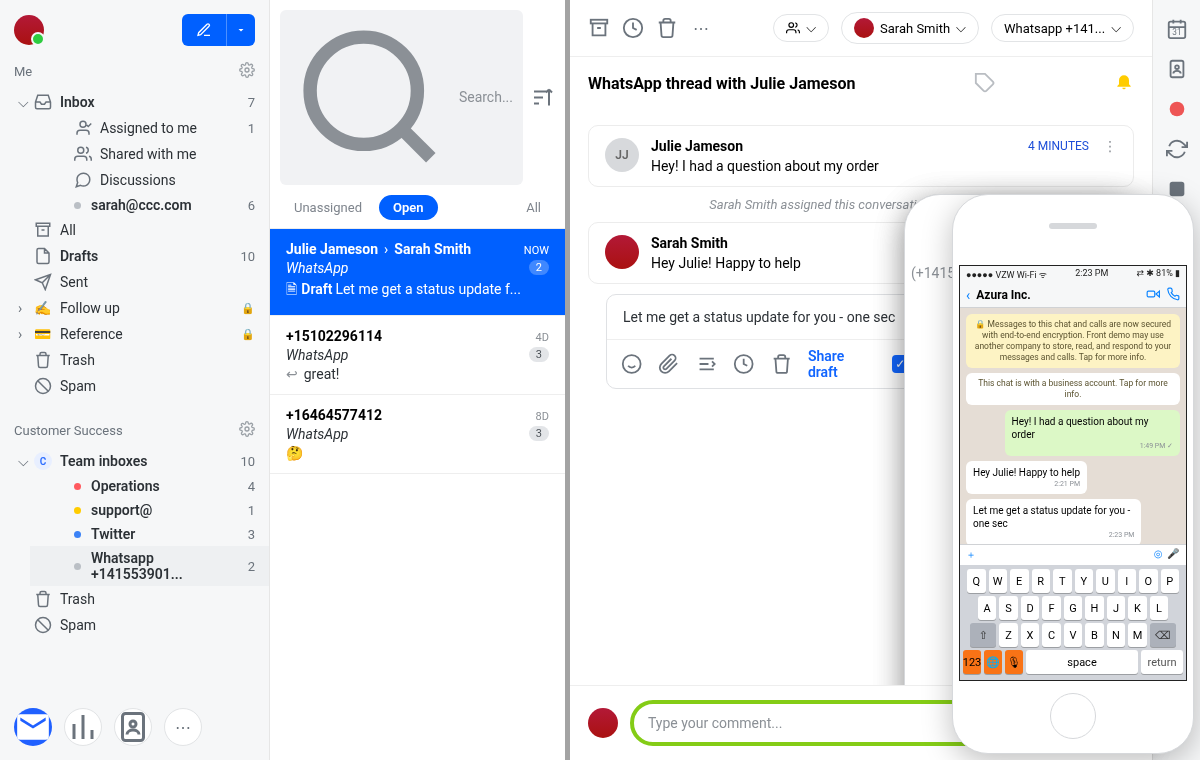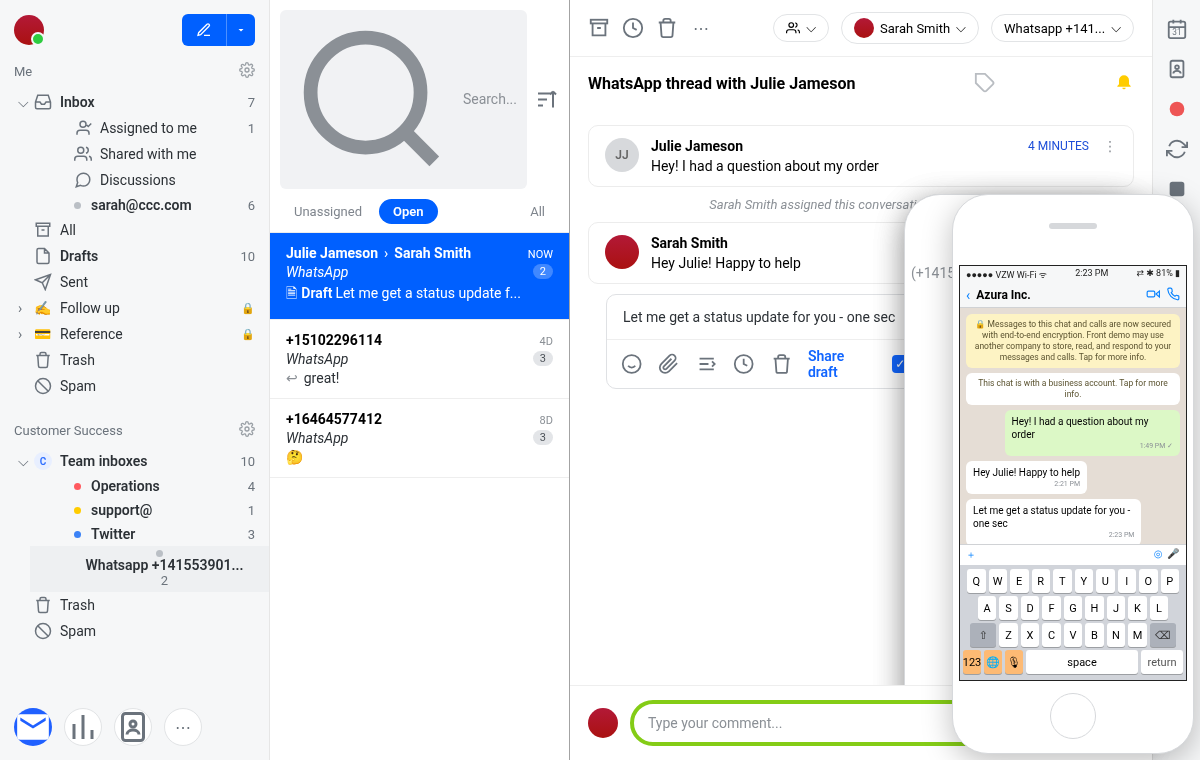--- a/index.html
+++ b/index.html
@@ -18,32 +18,32 @@
 .sb-section-hdr { display:flex; align-items:center; justify-content:space-between; padding:8px 14px; color:#6b737c; font-size:13px; }
 .gear-icon { color:#9aa0a6; }
 
 .row { display:flex; align-items:center; padding:4px 14px 4px 18px; font-size:14px; color:#2c3136; cursor:pointer; }
 .row .chev { width:14px; color:#6b737c; margin-right:2px; }
 .row .ico { width:18px; height:18px; margin-right:8px; color:#6b737c; display:flex; align-items:center; justify-content:center; }
 .row .label { flex:1; }
 .row .count { color:#6b737c; font-size:13px; }
 .row.lvl2 { padding-left:44px;margin-left:30px; }
 .row.bold .label { font-weight:600; }
-.row.selected { background:#eef0f2;flex-direction:column; }
+.row.selected { background:#eef0f2; }
 .dot { width:7px; height:7px; border-radius:50%; margin-right:10px; }
 .dot.grey{background:#babfc5}.dot.red{background:#ff5a5f}.dot.yel{background:#ffcc00}.dot.blue{background:#3b82f6}
 .avatar-mini{width:18px;height:18px;border-radius:50%;background:#e8efff;color:#2b6cff;font-size:10px;display:flex;align-items:center;justify-content:center;margin-right:8px;font-weight:600}
 .row .lock { color:#c0c4c9; font-size:11px; margin-left:5px; }
 
 .sb-bottom { margin-top:auto; padding:14px; display:flex; gap:12px; }
 .bb { width:38px; height:38px; border-radius:50%; background:#fff; border:1px solid #e2e4e6; display:flex; align-items:center; justify-content:center; color:#6b737c; }
 .bb.primary { background:#2060ff; color:#fff; border:none; }
 
 
-.convlist { width:300px; border-right:1px solid #a3a3a3; background:#fff; display:flex; flex-direction:column; }
+.convlist { width:300px; border-right:5px solid #a3a3a3; background:#fff; display:flex; flex-direction:column; }
 .cl-search { padding:10px; display:flex; gap:8px; }
 .cl-search .box { flex:1; background:#f1f2f4; border-radius:6px; padding:7px 10px; color:#8b9096; font-size:14px; display:flex; align-items:center; gap:8px; }
 .cl-sort { width:24px; display:flex; align-items:center; justify-content:center; color:#6b737c; }
 .cl-tabs { display:flex; align-items:center; padding:0 10px 8px; gap:3px; color:#7f858d; font-size:13px; }
 .cl-tabs .tab { padding:5px 14px; border-radius:999px; cursor:pointer; }
 .cl-tabs .tab.active { background:#0060ff; color:#fff; font-weight:600; }
 .cl-divider { height:1px; background:#ececec; }
 
 .conv { padding:12px 16px; border-bottom:1px solid #eee; cursor:pointer; font-size:14px; }
 .conv .line1 { display:flex; align-items:baseline; gap:6px; }
@@ -117,21 +117,21 @@
 .p-bubble.out { background:#dcf8c6; align-self:flex-end; }
 .p-bubble.in { background:#fff; align-self:flex-start; }
 .p-bubble .t { font-size:7px; color:#8b9096; text-align:right; margin-top:1px; }
 .p-inputbar{background:#fff;border-top:1px solid #d0d2d5;padding:3px 6px;display:flex;justify-content:space-between;color:#0b84ff}
 .p-kb{background:#d1d4da;padding:4px 3px 3px}
 .p-kbrow{display:flex;gap:3px;justify-content:center;margin-bottom:3px}
 .p-key{background:#fff;border-radius:3px;width:18.5px;height:24px;display:flex;align-items:center;justify-content:center;font-size:11px;box-shadow:0 1px 0 rgba(0,0,0,.25)}
 .p-key.wide{width:26px;background:#acb1ba;color:#333}
 .p-key.space{flex:1;min-width:80px}
 .p-key.ret{width:42px;background:#ffffff;color:#555}
-.p-key.num{width:18px;background:#fdba74}
+.p-key.num{width:18px;background:#f97316}
 svg{width:100%;height:100%}
 </style>
 </head>
 <body>
 
 <div class="app">
 
   <aside class="sidebar">
     <div class="sb-top">
       <div class="avatar"></div>

